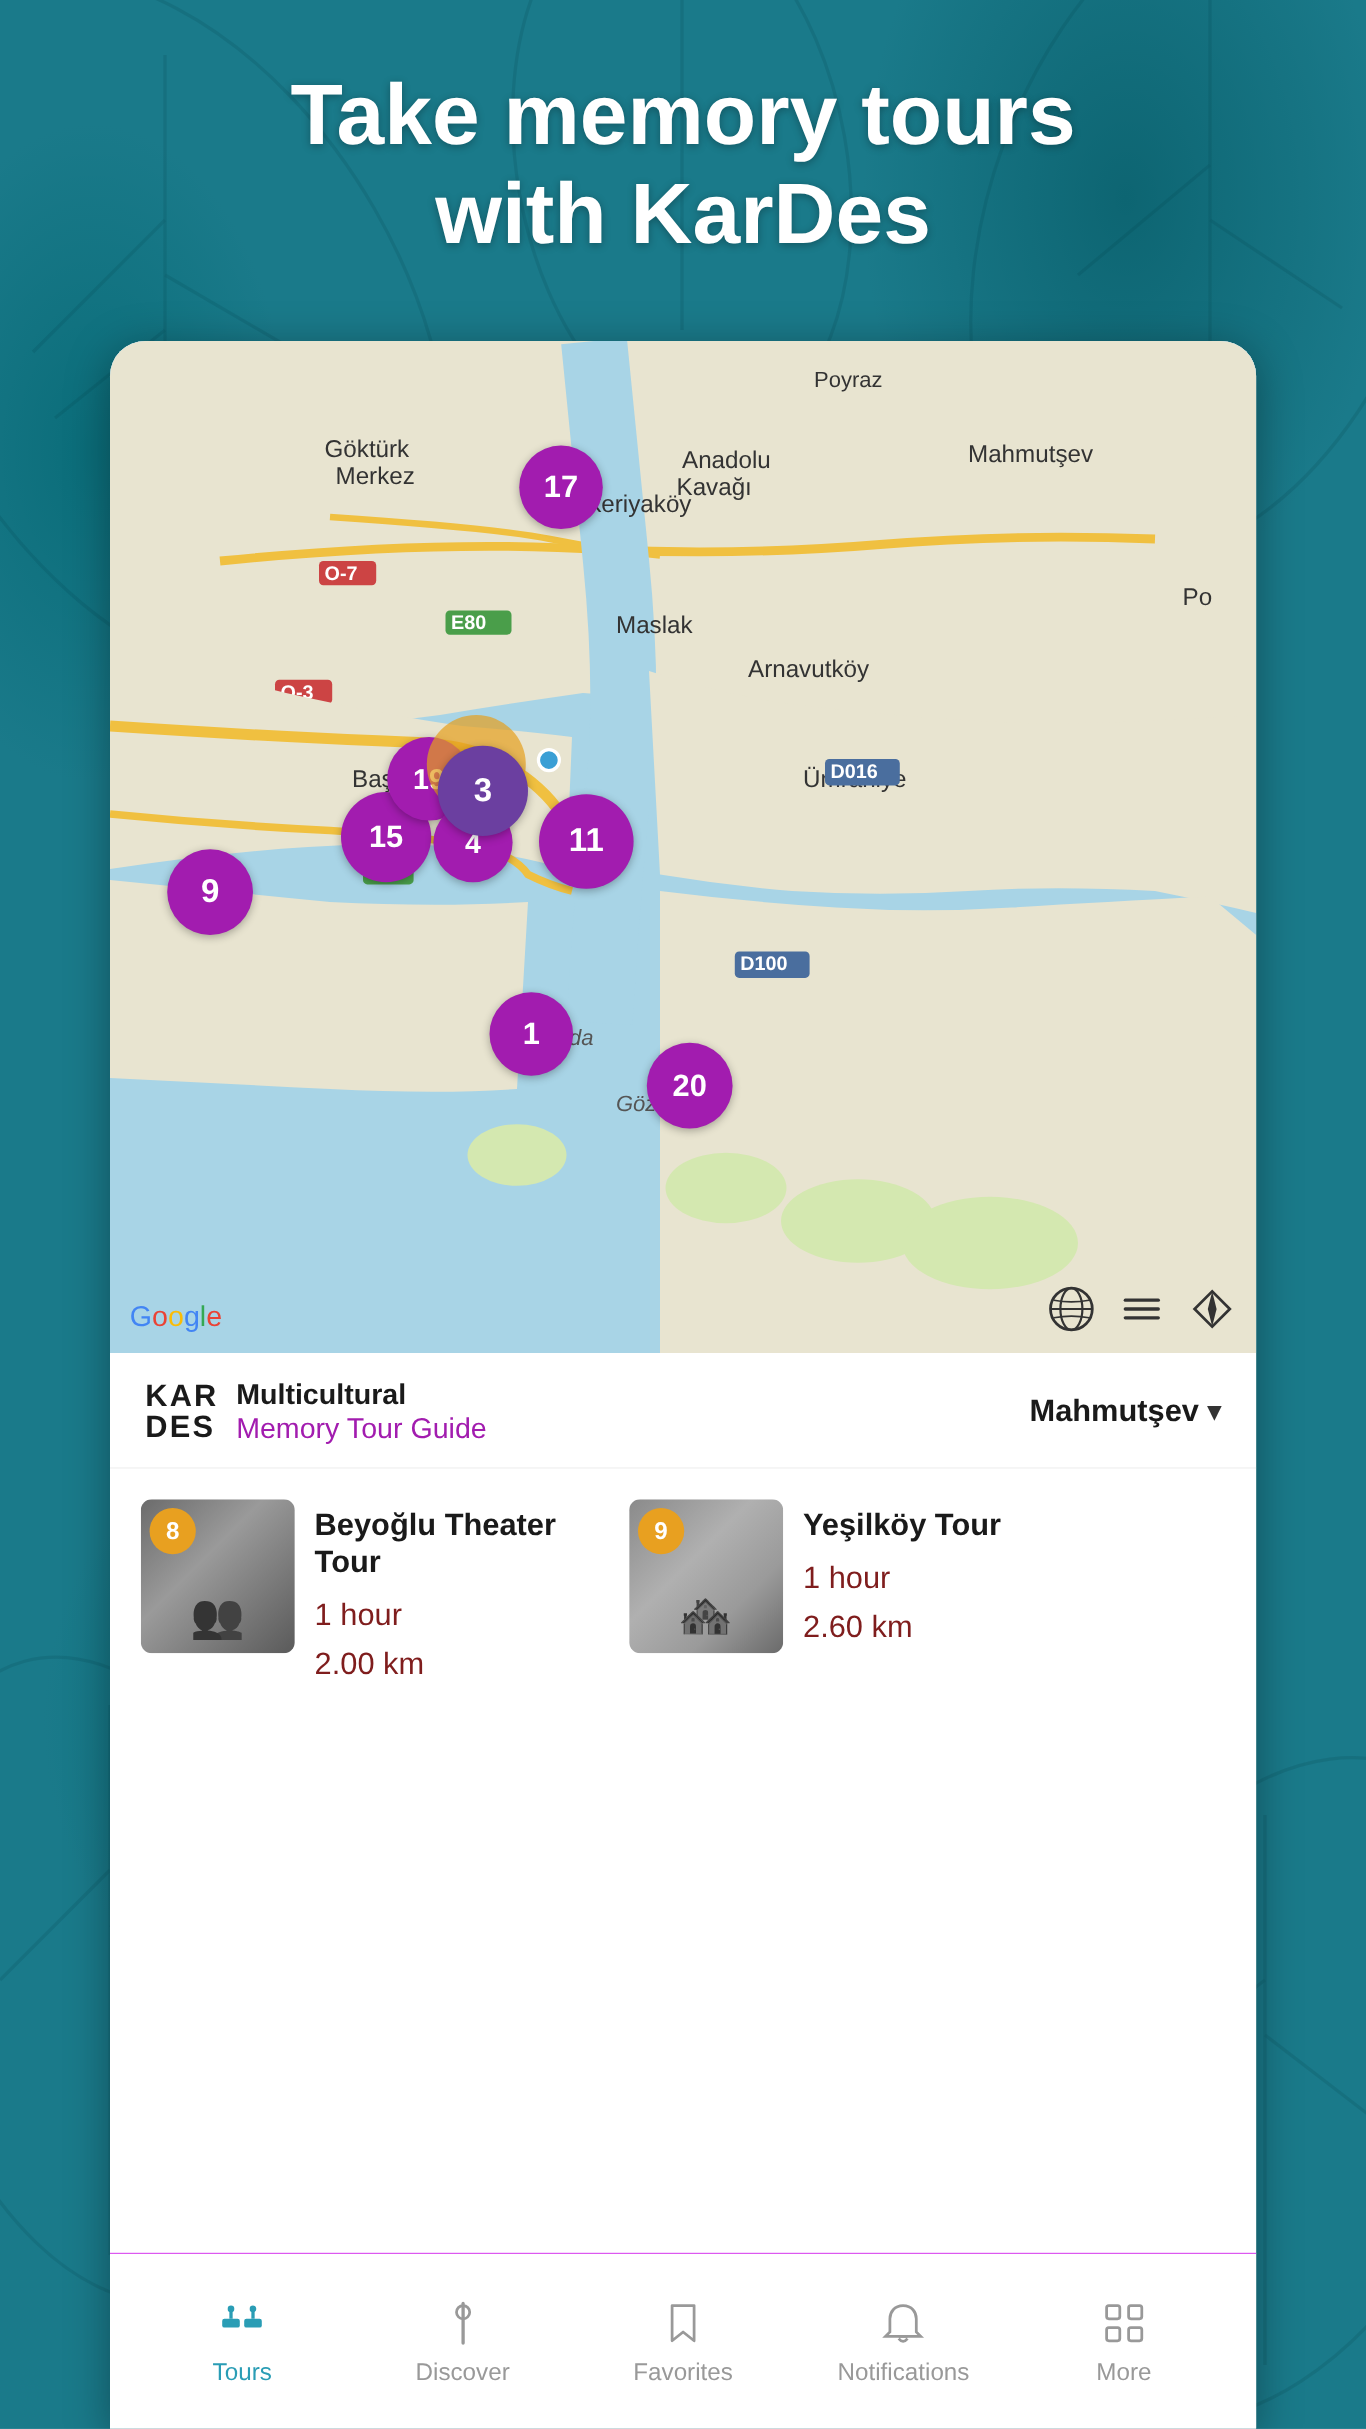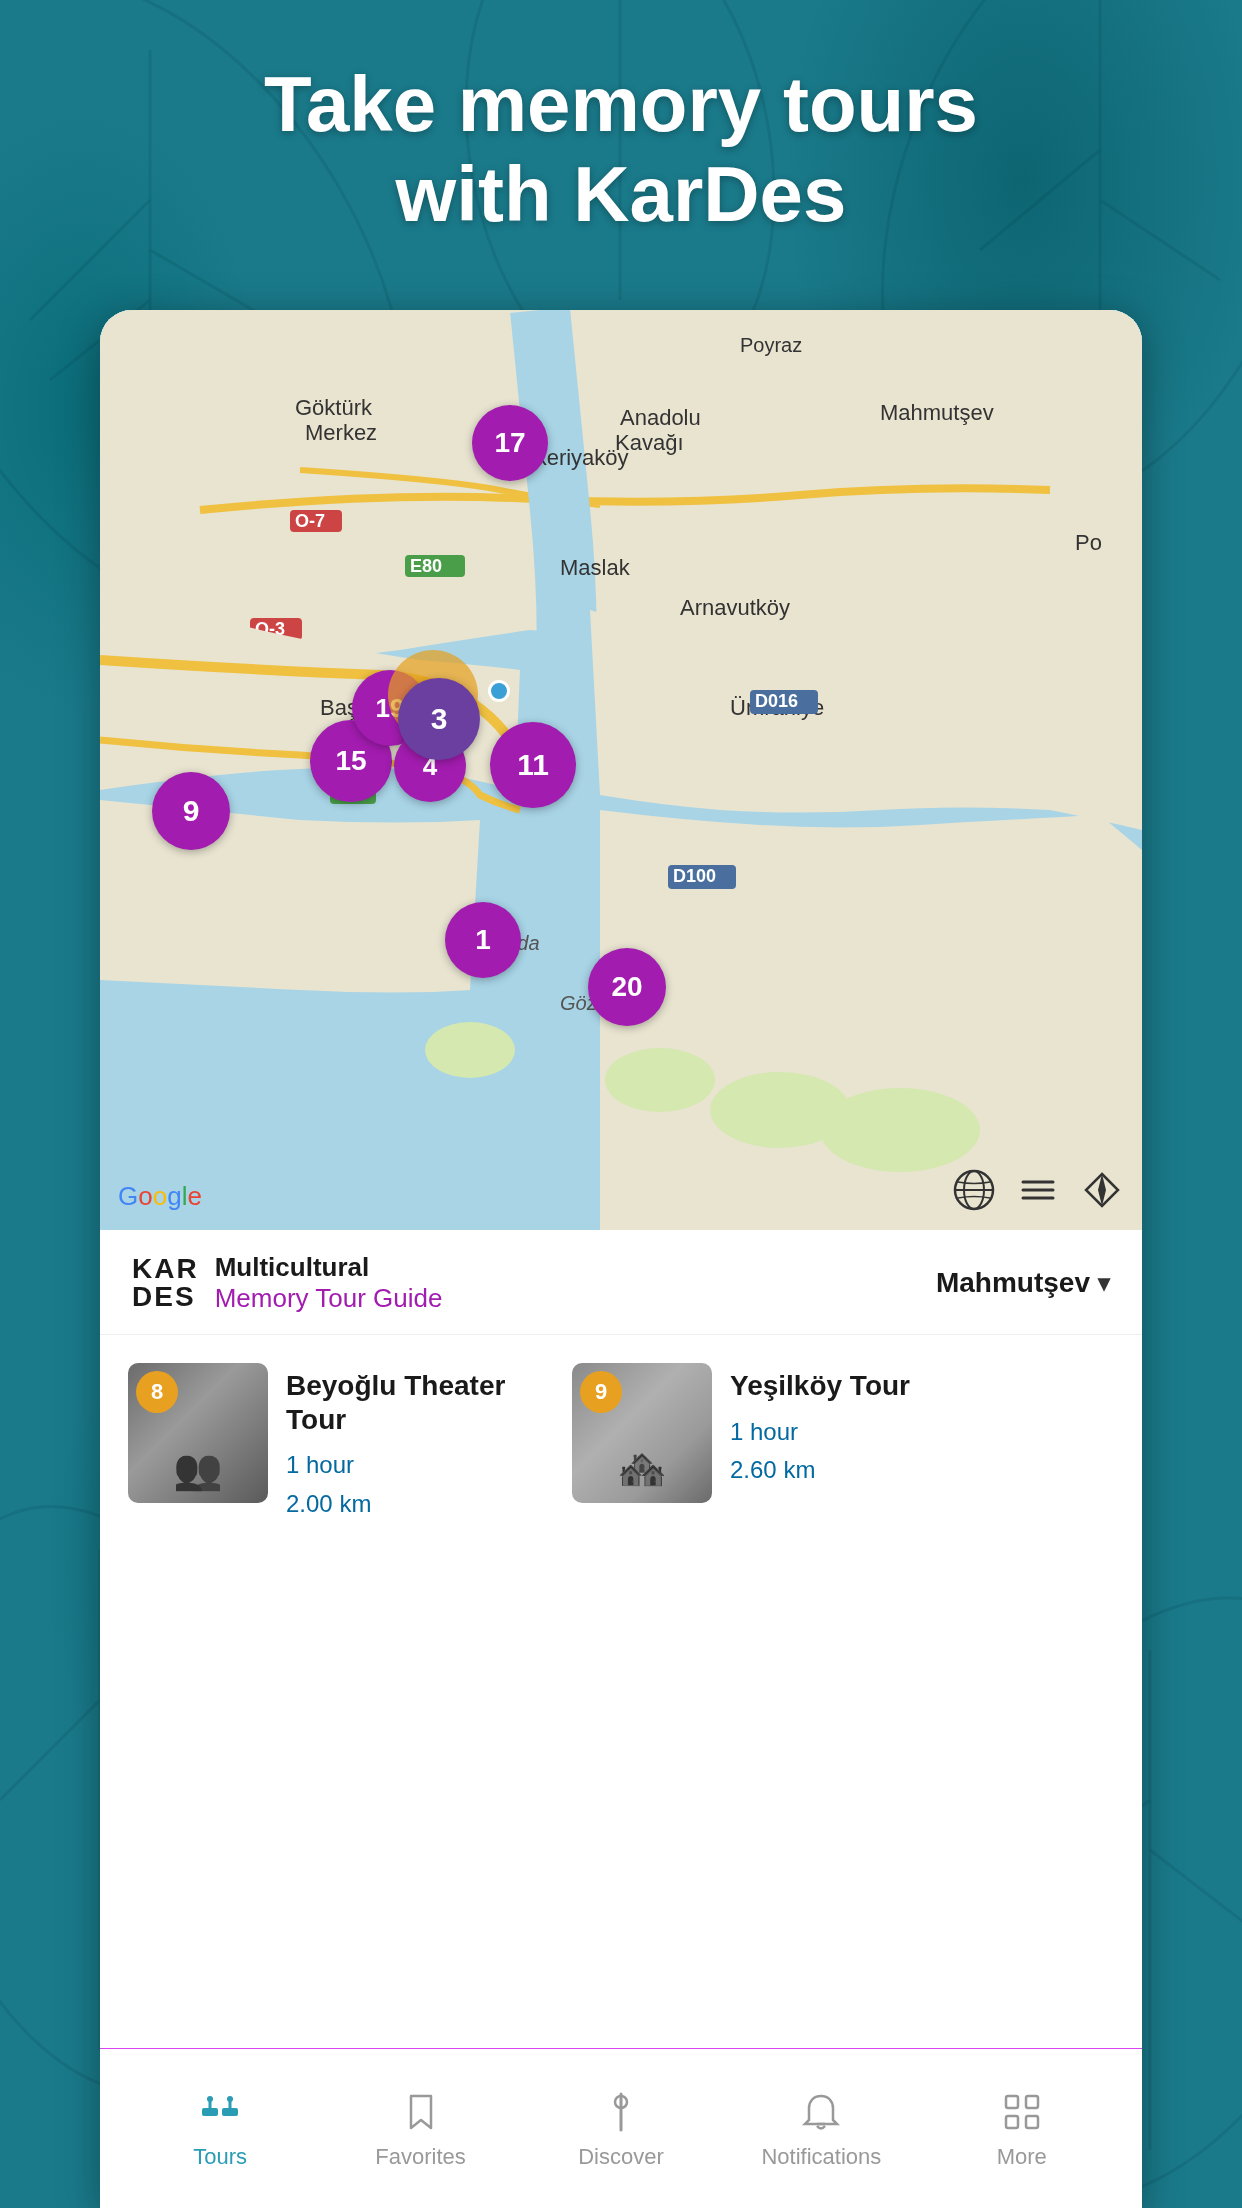--- a/index.html
+++ b/index.html
@@ -274,22 +274,22 @@
 
     .tour-name {
       font-size: 28px;
       font-weight: 700;
       color: #1a1a1a;
       line-height: 1.2;
       margin-bottom: 10px;
     }
 
     .tour-meta {
-      font-size: 24px;
-      color: #0369a1;
+      font-size: 28px;
+      color: #7f1d1d;
       line-height: 1.6;
     }
 
     
     .tab-bar {
       position: absolute;
       bottom: 0;
       left: 0;
       right: 0;
       height: 160px;
@@ -544,31 +544,31 @@
         <line x1="14" y1="20" x2="14" y2="12" stroke="#2a9db5" stroke-width="3"></line>
         <line x1="34" y1="20" x2="34" y2="12" stroke="#2a9db5" stroke-width="3"></line>
         <circle cx="14" cy="11" r="3" fill="#2a9db5"></circle>
         <circle cx="34" cy="11" r="3" fill="#2a9db5"></circle>
       </svg>
       <span class="tab-label active">Tours</span>
     </div>
 
     <div class="tab-item">
       <svg class="icon-svg" viewBox="0 0 48 48" fill="none">
-        <path d="M14 8 L14 40 L24 32 L34 40 L34 8 Z" stroke="#999" stroke-width="2.5" stroke-linejoin="round" fill="none"></path>
-      </svg>
-      <span class="tab-label">Favorites</span>
-    </div>
-
-    <div class="tab-item">
-      <svg class="icon-svg" viewBox="0 0 48 48" fill="none">
         <line x1="24" y1="6" x2="24" y2="42" stroke="#999" stroke-width="3" stroke-linecap="round"></line>
         <circle cx="24" cy="14" r="6" stroke="#999" stroke-width="2.5" fill="none"></circle>
       </svg>
       <span class="tab-label">Discover</span>
+    </div>
+
+    <div class="tab-item">
+      <svg class="icon-svg" viewBox="0 0 48 48" fill="none">
+        <path d="M14 8 L14 40 L24 32 L34 40 L34 8 Z" stroke="#999" stroke-width="2.5" stroke-linejoin="round" fill="none"></path>
+      </svg>
+      <span class="tab-label">Favorites</span>
     </div>
 
     <div class="tab-item">
       <svg class="icon-svg" viewBox="0 0 48 48" fill="none">
         <path d="M24 8 C16 8 12 14 12 20 L12 32 L8 36 L40 36 L36 32 L36 20 C36 14 32 8 24 8 Z" stroke="#999" stroke-width="2.5" fill="none"></path>
         <line x1="20" y1="36" x2="28" y2="36" stroke="#999" stroke-width="2.5"></line>
         <path d="M20 38 Q24 43 28 38" stroke="#999" stroke-width="2.5" fill="none"></path>
       </svg>
       <span class="tab-label">Notifications</span>
     </div>

